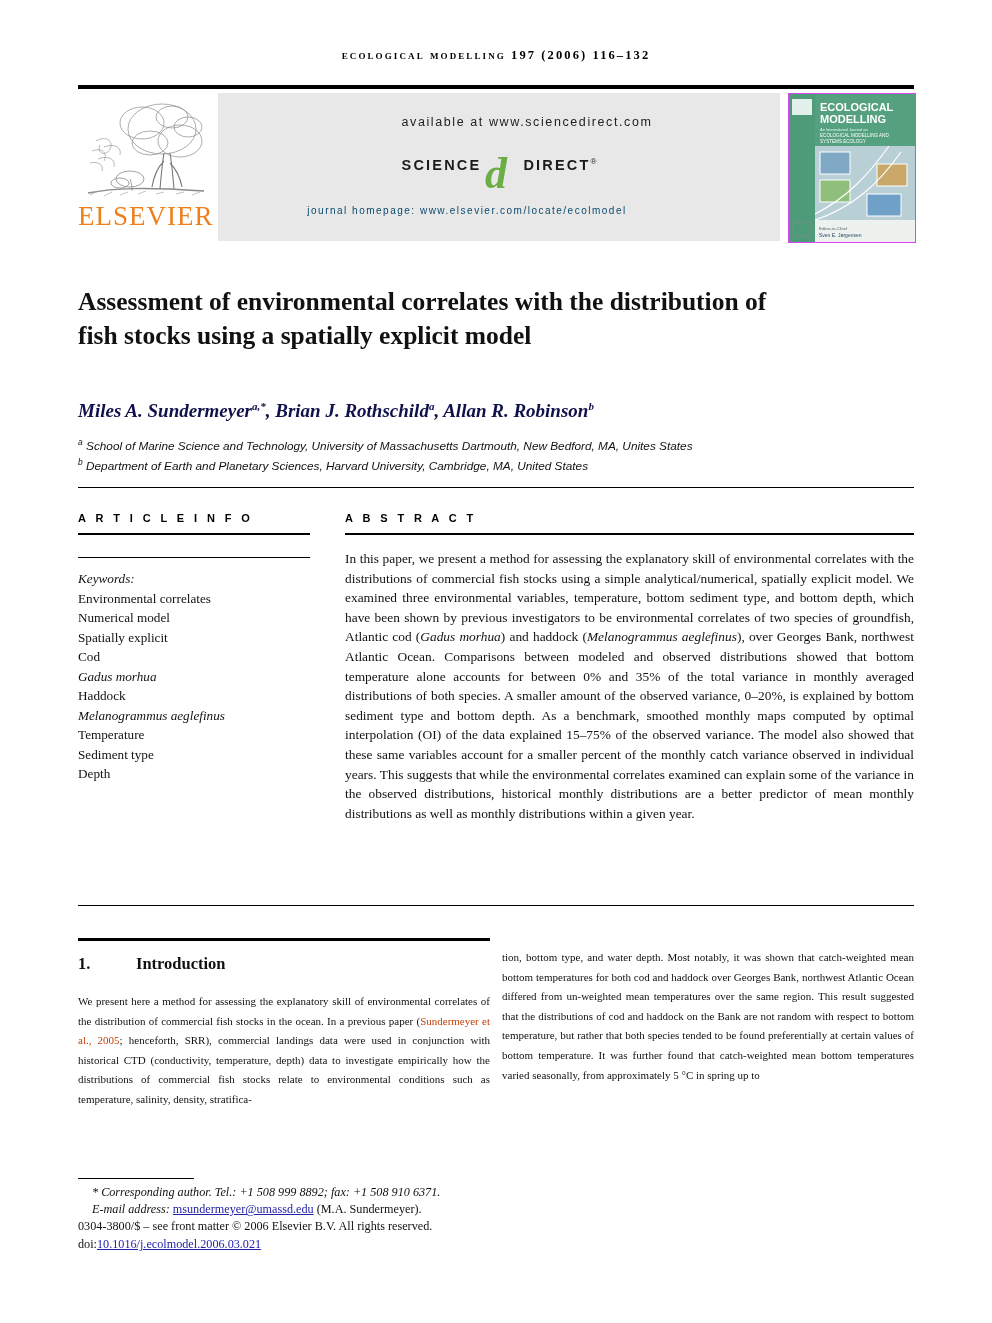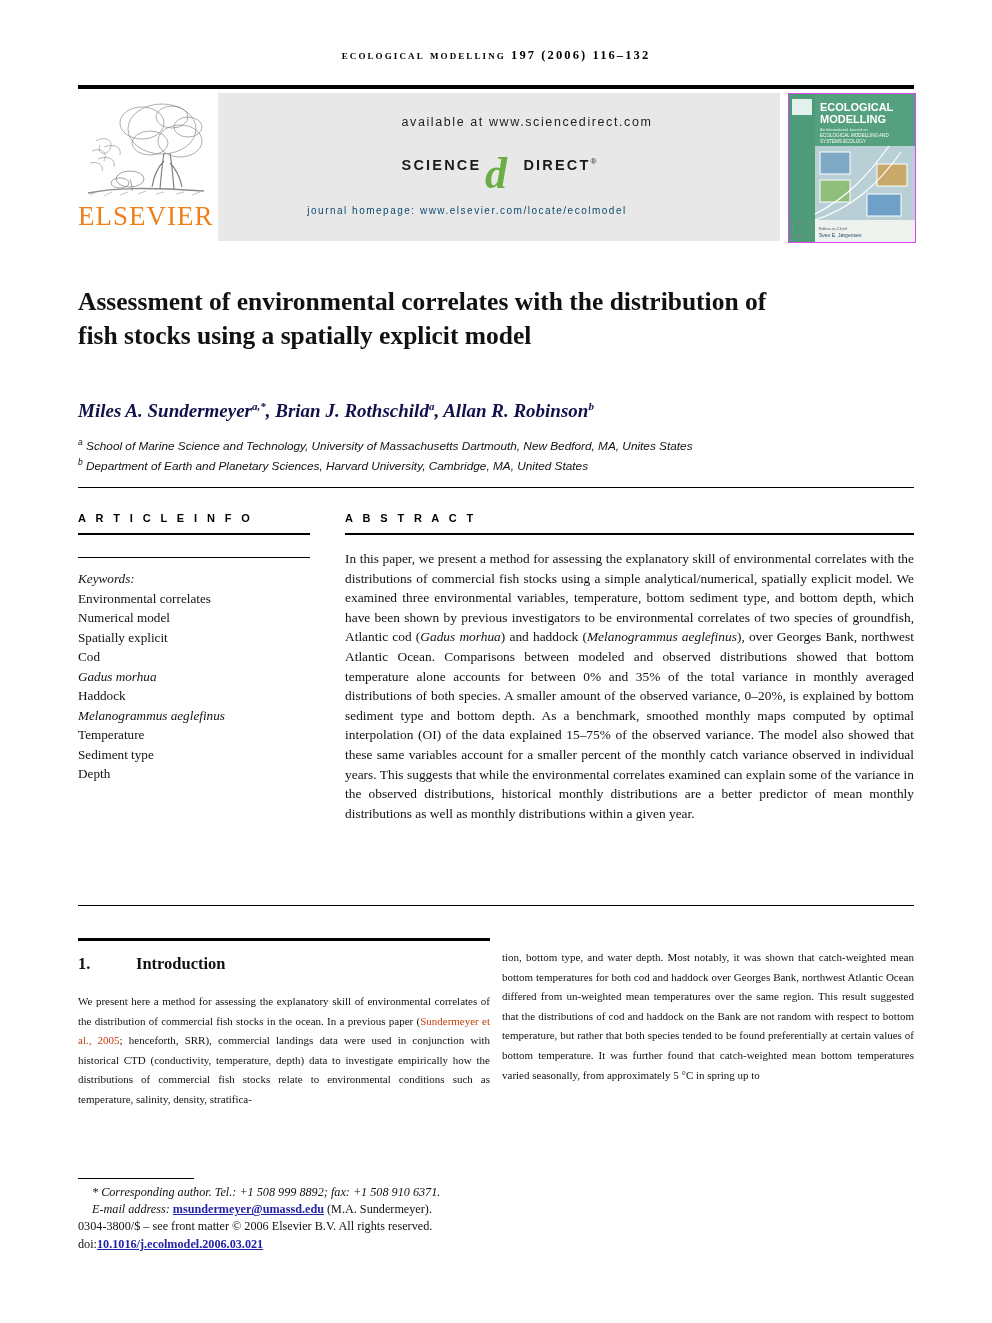--- a/index.html
+++ b/index.html
@@ -308,21 +308,21 @@
   .footer {
     position: absolute;
     left: 78px; top: 1184px;
     width: 430px;
     font-family: "Liberation Serif", serif;
     font-size: 12.2px;
     line-height: 17.2px;
     color: #111;
   }
   .footer .corr { font-style: italic; }
-  .footer .link { color: #2323a8; font-weight: bold; }
+  .footer .link { color: #2323a8; }
   .footer .indent { display: block; text-indent: 14px; }
 </style>
 </head>
 <body>
 
 <div class="page">
 
   <div class="running-head">ecological modelling 197 (2006) 116–132</div>
 
   <div class="banner">

